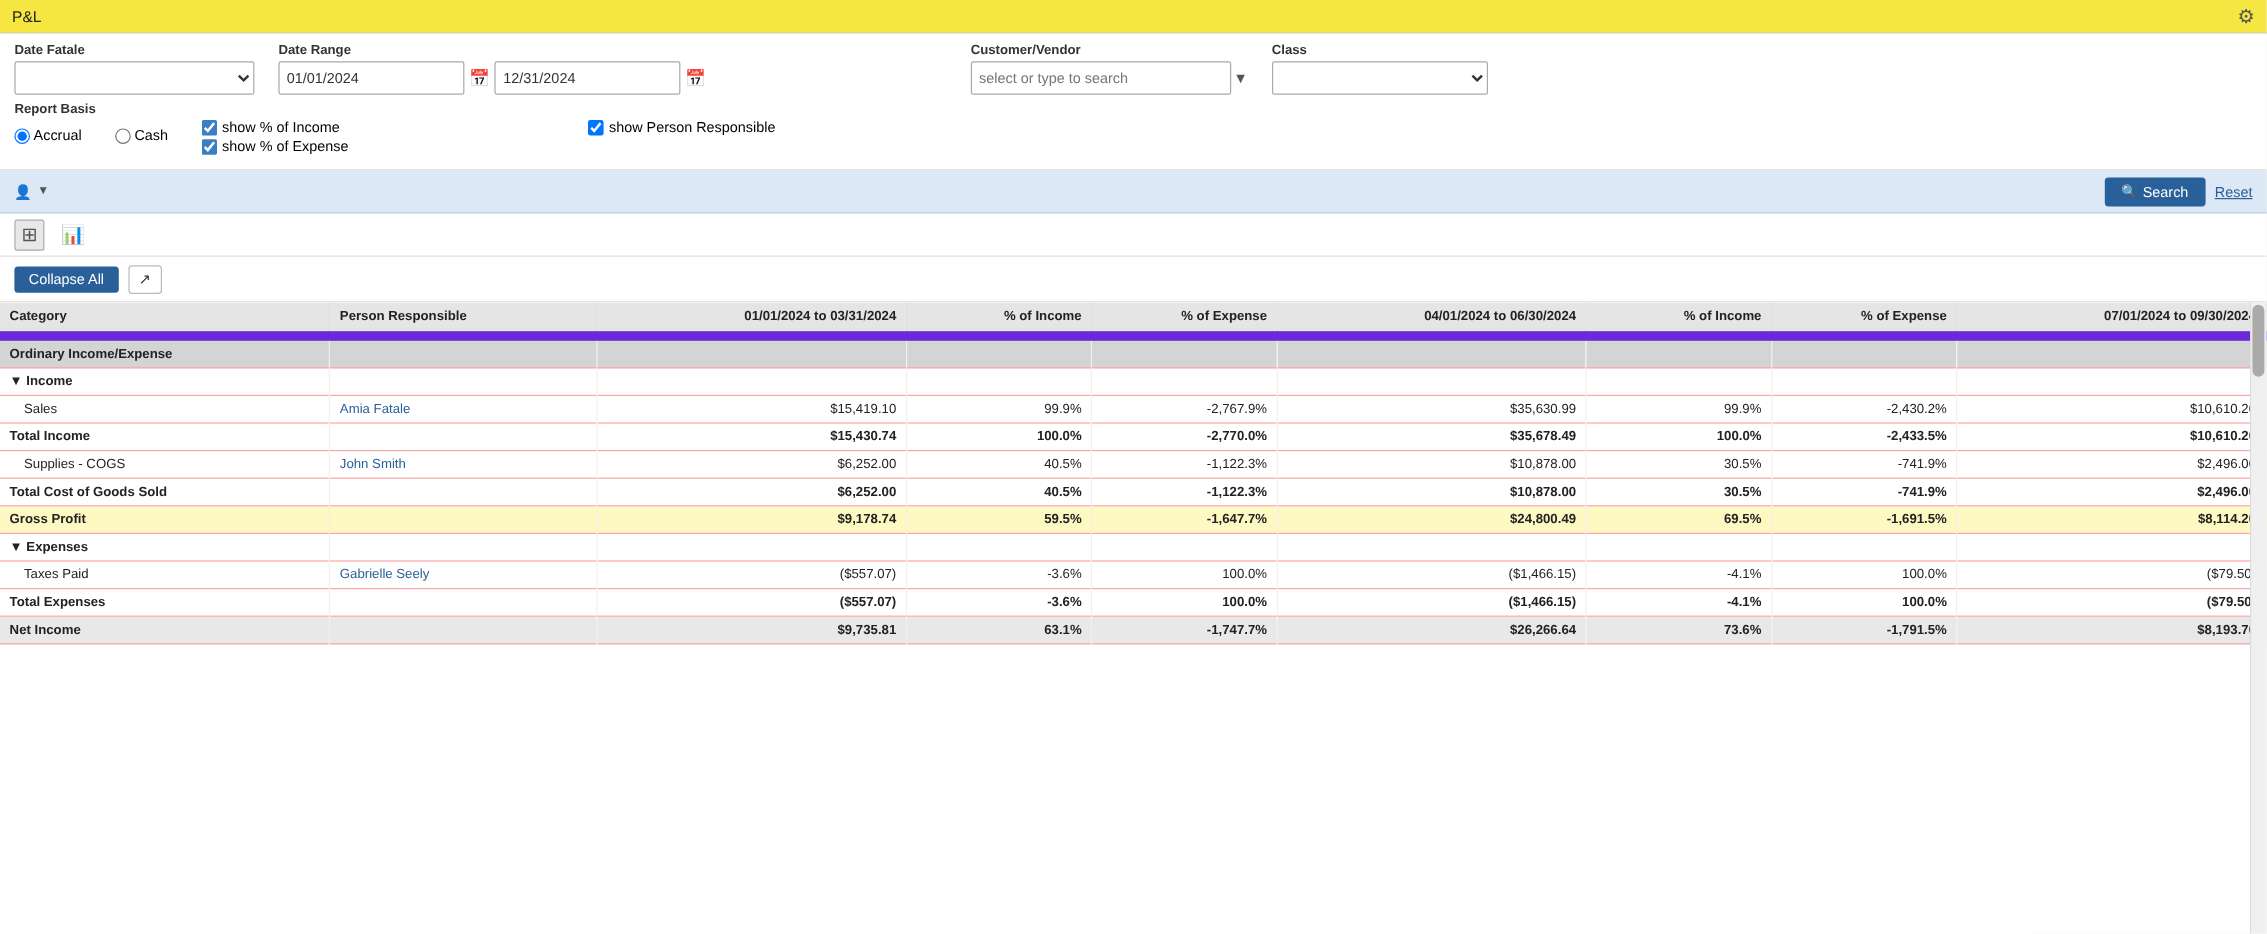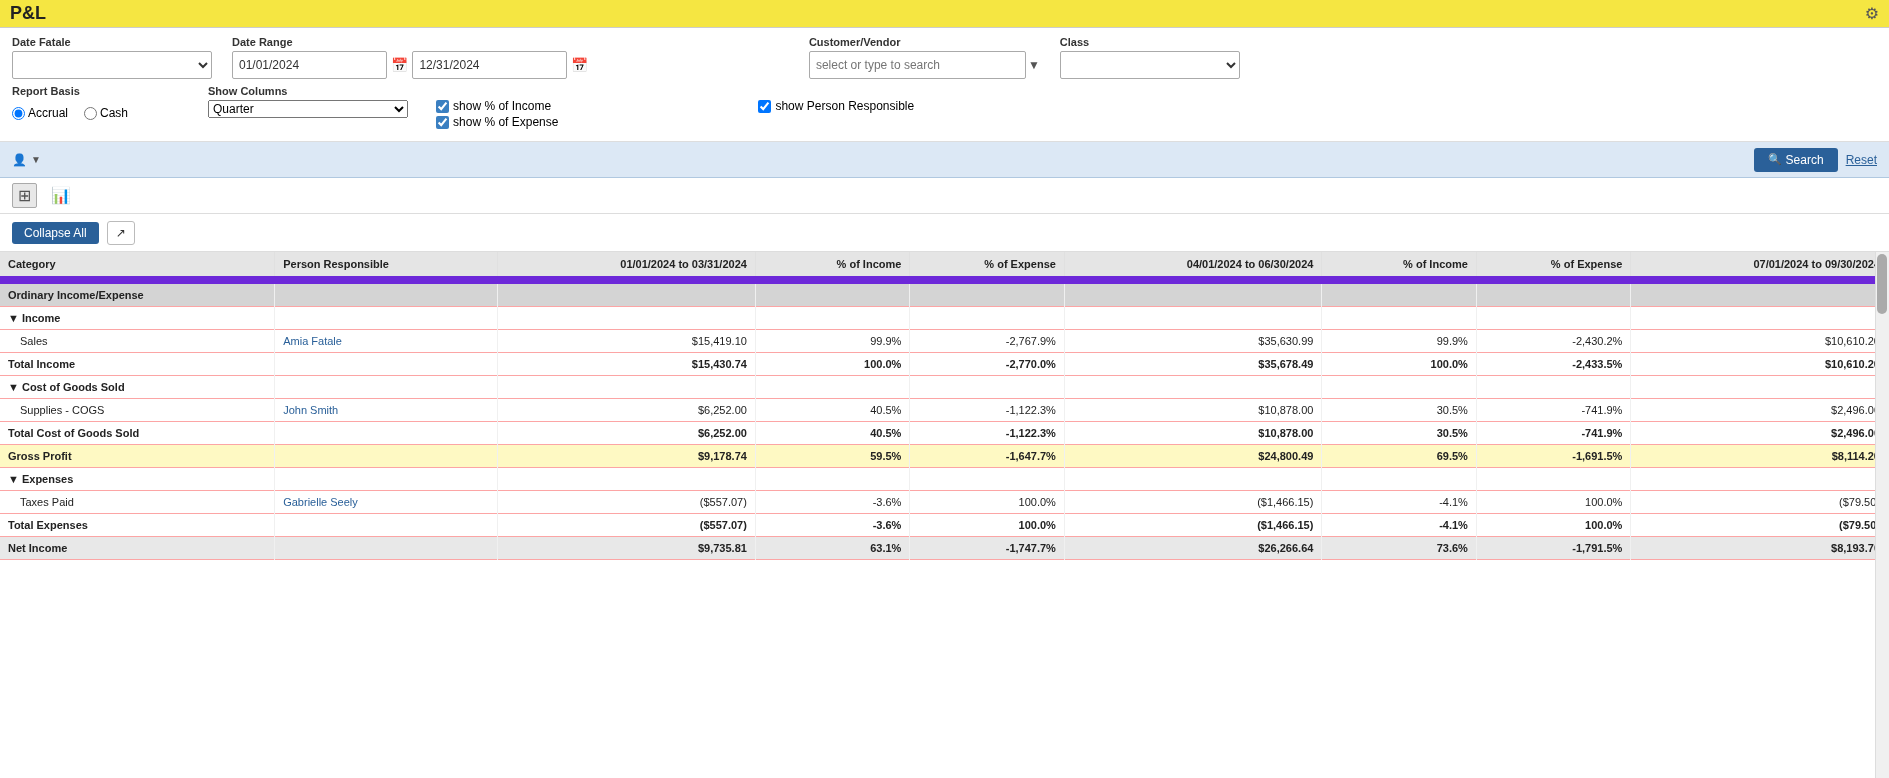--- a/index.html
+++ b/index.html
@@ -9,22 +9,22 @@
     .title-bar {
       background: #f5e642;
       padding: 4px 10px;
       display: flex;
       align-items: center;
       justify-content: space-between;
       height: 28px;
       border-bottom: 1px solid #ccc;
     }
     .title-bar-title {
-      font-weight: bold;
-      font-size: 18px;
+      font-weight: normal;
+      font-size: 13px;
       color: #222;
     }
     .title-bar-gear {
       font-size: 16px;
       color: #555;
       cursor: pointer;
     }
 
     
     .filter-area {
@@ -80,21 +80,21 @@
       cursor: pointer;
     }
 
     .report-basis-group {
       display: flex;
       flex-direction: column;
       gap: 3px;
     }
     .report-basis-radios {
       display: flex;
-      gap: 16px;
+      gap: 28px;
       align-items: center;
       height: 26px;
     }
     .report-basis-radios label {
       display: flex;
       align-items: center;
       gap: 3px;
       cursor: pointer;
     }
 
@@ -358,28 +358,20 @@
           <input type="radio" name="reportBasis" value="Accrual" checked="" style="">
           <span>Accrual</span>
         </label>
         <label>
           <input type="radio" name="reportBasis" value="Cash" style="">
           <span>Cash</span>
         </label>
       </div>
     </div>
 
-    <div class="show-columns-group" style="margin-left:60px;">
-      <span class="filter-label">Show Columns</span>
-      <select class="show-columns-select">
-        <option>Quarter</option>
-        <option>Month</option>
-        <option>Year</option>
-      </select>
-    </div>
 
     <div class="checkboxes-group" style="margin-left:8px; margin-top:14px;">
       <div class="checkbox-row">
         <input type="checkbox" checked="" style="">
         <span>show % of Income</span>
       </div>
       <div class="checkbox-row">
         <input type="checkbox" checked="" style="">
         <span>show % of Expense</span>
       </div>
@@ -474,31 +466,20 @@
           <td></td>
           <td class="num">$15,430.74</td>
           <td class="num">100.0%</td>
           <td class="num">-2,770.0%</td>
           <td class="num">$35,678.49</td>
           <td class="num">100.0%</td>
           <td class="num">-2,433.5%</td>
           <td class="num">$10,610.20</td>
         </tr>
         <tr>
-          <td style="font-weight: bold;">▼ Cost of Goods Sold</td>
-          <td></td>
-          <td class="num"></td>
-          <td class="num"></td>
-          <td class="num"></td>
-          <td class="num"></td>
-          <td class="num"></td>
-          <td class="num"></td>
-          <td class="num"></td>
-        </tr>
-        <tr>
           <td style="padding-left: 20px;">Supplies - COGS</td>
           <td style="color: rgb(42, 96, 153);">John Smith</td>
           <td class="num">$6,252.00</td>
           <td class="num">40.5%</td>
           <td class="num">-1,122.3%</td>
           <td class="num">$10,878.00</td>
           <td class="num">30.5%</td>
           <td class="num">-741.9%</td>
           <td class="num">$2,496.00</td>
         </tr>

